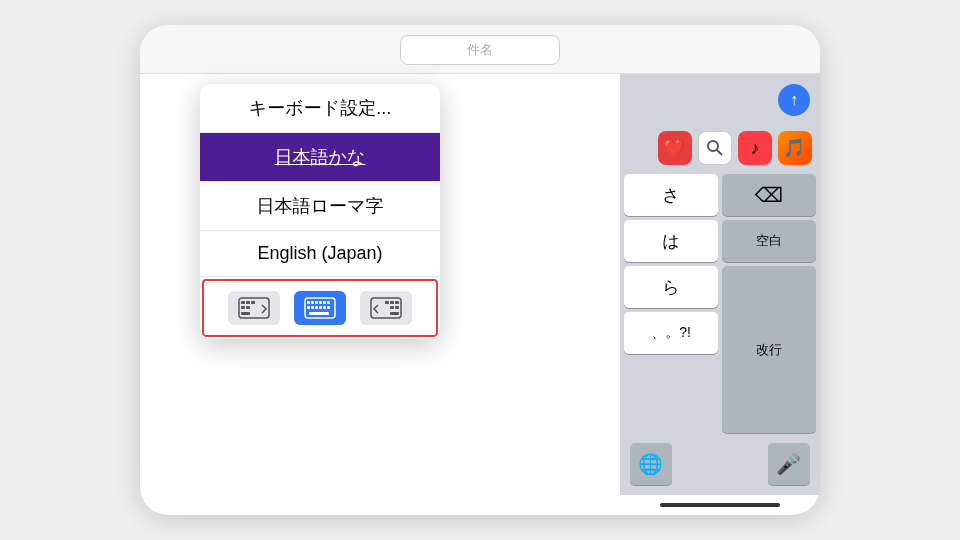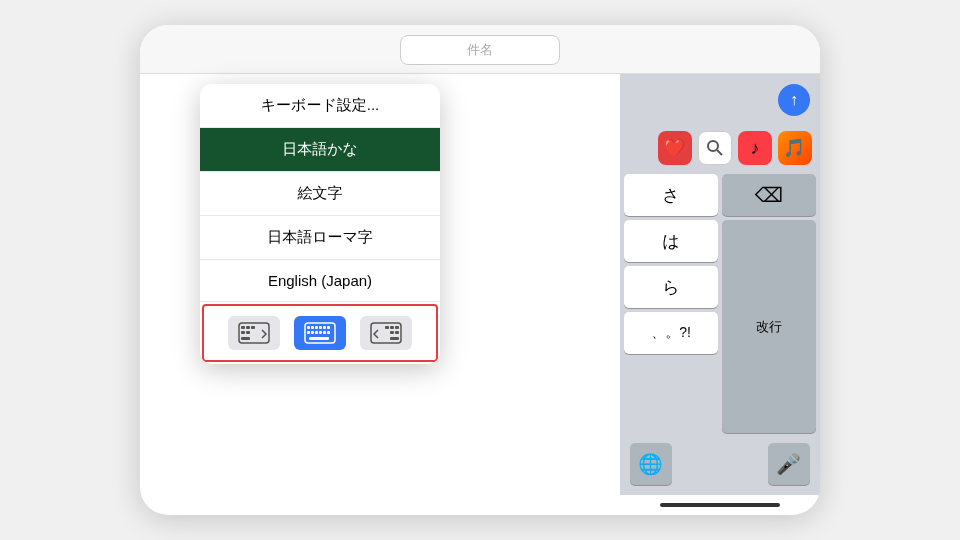--- a/index.html
+++ b/index.html
@@ -161,34 +161,35 @@
       width: 240px;
       background: #fff;
       border-radius: 12px;
       box-shadow: 0 6px 28px rgba(0,0,0,0.22);
       z-index: 100;
       overflow: hidden;
     }
 
     .menu-item {
       padding: 12px 16px;
-      font-size: 15px;
+      font-size: 18px;
       color: #000;
       border-bottom: 1px solid #e5e5ea;
       text-align: center;
       cursor: pointer;
     }
 
     .menu-item:last-child {
       border-bottom: none;
     }
 
     .menu-item.selected {
-      background: #14532d;
+      background: #4c1d95;
       color: #fff;
+      text-decoration: underline;
     }
 
     .menu-item.keyboard-types {
       display: flex;
       align-items: center;
       justify-content: center;
       gap: 14px;
       padding: 10px 16px;
     }
 
@@ -224,21 +225,20 @@
     <div class="subject-field">
       <div class="subject-input">件名</div>
     </div>
   </div>
 
   <div class="main-area">
 
     <div class="context-menu">
       <div class="menu-item">キーボード設定...</div>
       <div class="menu-item selected">日本語かな</div>
-      <div class="menu-item">絵文字</div>
       <div class="menu-item">日本語ローマ字</div>
       <div class="menu-item">English (Japan)</div>
 
       <div class="keyboard-types-wrapper">
         <div class="menu-item keyboard-types">
 
           <div class="kbd-type-icon">
             <svg width="32" height="22" viewBox="0 0 32 22" fill="none" xmlns="http://www.w3.org/2000/svg">
               <rect x="1" y="1" width="30" height="20" rx="3" stroke="#555" stroke-width="1.5" fill="none"></rect>
               <rect x="3" y="4" width="4" height="3" rx="1" fill="#555"></rect>
@@ -308,20 +308,21 @@
 
         <div style="display:flex; flex-direction:column; flex:1; gap:4px;">
           <div class="key-btn">さ</div>
           <div class="key-btn">は</div>
           <div class="key-btn">ら</div>
           <div class="key-btn" style="font-size:14px;">、。?!</div>
         </div>
 
         <div style="display:flex; flex-direction:column; flex:1; gap:4px;">
           <div class="key-btn dark" style="font-size:20px;">⌫</div>
+          <div class="key-btn dark" style="font-size:13px;">空白</div>
           <div class="key-btn dark" style="font-size:13px; flex:2;text-align:center;">改行</div>
         </div>
       </div>
 
       <div class="keyboard-bottom">
         <div class="globe-btn">🌐</div>
         <div class="mic-btn">🎤</div>
       </div>
 
       <div class="home-indicator">

